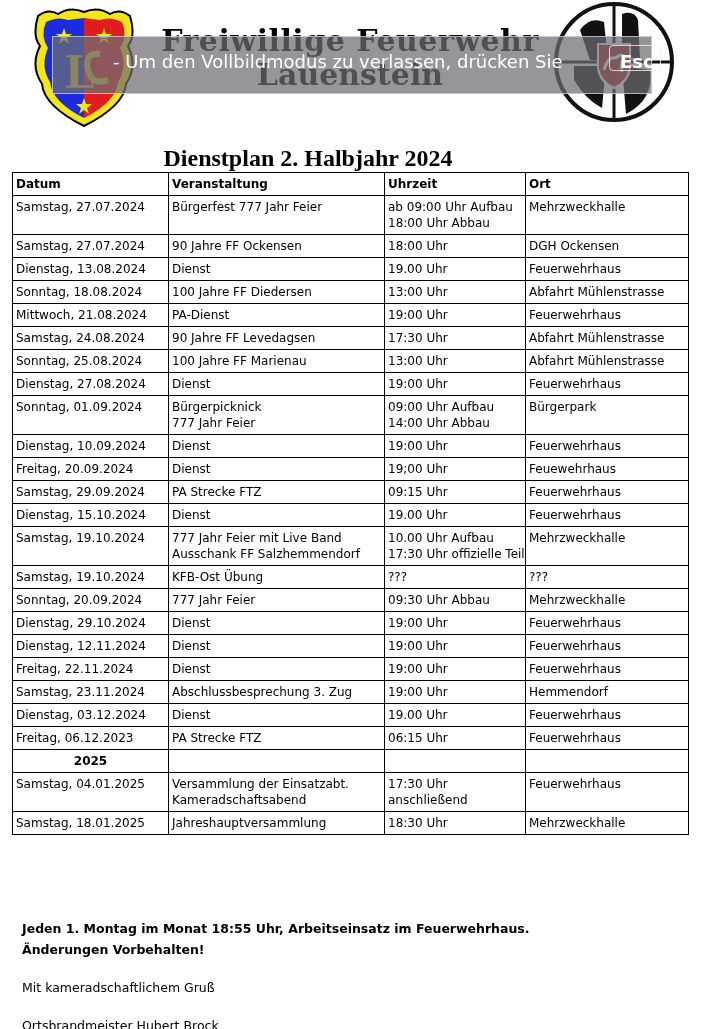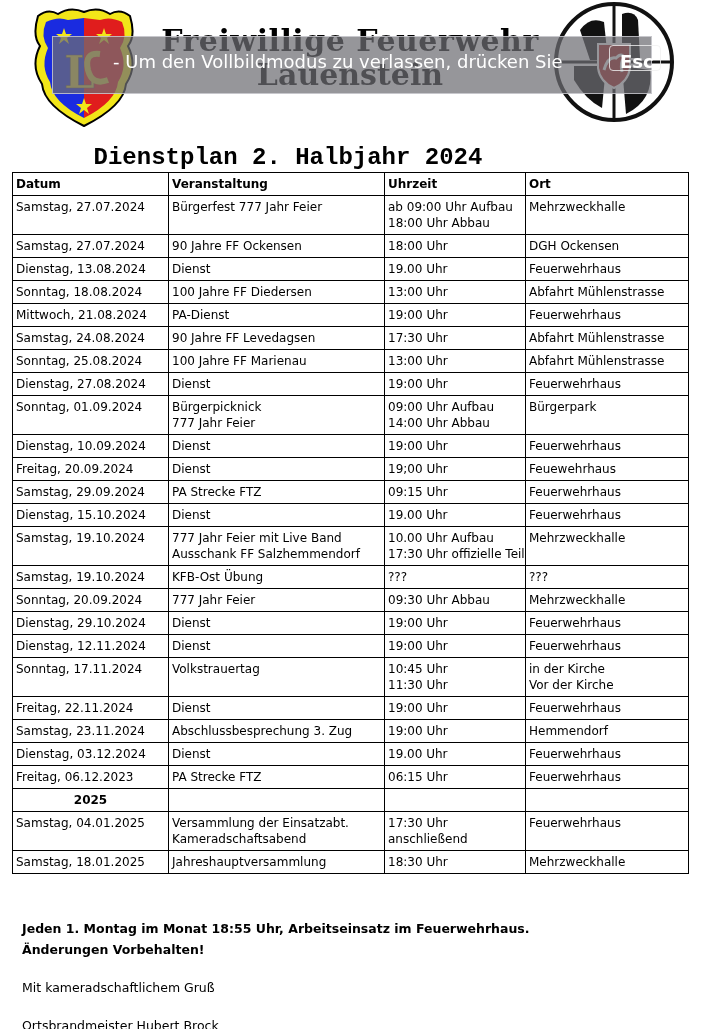--- a/index.html
+++ b/index.html
@@ -17,21 +17,21 @@
   .fs-overlay { position: absolute; left: 52px; top: 36px; width: 600px; height: 58px;
                 background: rgba(110,110,115,0.72); border: 1px solid rgba(220,220,225,0.7);
                 border-radius: 0; box-sizing: border-box; padding-left: 28px; }
   .fs-text { position: absolute; left: 60px; top: 14px; color: #fff; font-family: "DejaVu Sans", sans-serif;
              font-size: 18px; white-space: nowrap; }
   .fs-key { position: absolute; left: 548px; top: 8px; width: 52px; height: 26px; border: 1px solid rgba(240,240,240,0.8);
             border-radius: 4px; box-sizing: border-box; color: #fff; font-weight: bold;
             font-family: "DejaVu Sans", sans-serif; font-size: 18px; padding: 5px 0 0 10px; overflow: hidden; margin-left: 8px; }
 
   .doc-title { position: absolute; left: 0; top: 140px; width: 576px; text-align: center;
-               font-family: Liberation Mono, monospace; font-weight: bold; font-size: 24px; line-height: 36px; }
+               font-family: Liberation Serif, serif; font-weight: bold; font-size: 24px; line-height: 36px; padding-left: 20px; }
 
   table.plan { position: absolute; left: 12px; top: 172px; width: 676px; border-collapse: collapse;
                font-family: "DejaVu Sans", sans-serif; font-size: 12px; table-layout: fixed; }
   table.plan td, table.plan th { border: 1px solid #000; padding: 3px 3px 3px 3px; vertical-align: top;
                                  text-align: left; line-height: 16px; font-weight: normal; }
   table.plan th { font-weight: bold; height: 16px; }
   table.plan td.year { font-weight: bold; text-align: center; }
   col.c1 { width: 156px; } col.c2 { width: 216px; } col.c3 { width: 141px; } col.c4 { width: 163px; }
   .cell-line { display: block; white-space: nowrap; }
 
@@ -312,34 +312,20 @@
           <span class="cell-line">Dienst</span>
         </td>
         <td>
           <span class="cell-line">19:00 Uhr</span>
         </td>
         <td>
           <span class="cell-line">Feuerwehrhaus</span>
         </td>
       </tr>
       <tr>
-        <td>Sonntag, 17.11.2024</td>
-        <td>
-          <span class="cell-line">Volkstrauertag</span>
-        </td>
-        <td>
-          <span class="cell-line">10:45 Uhr</span>
-          <span class="cell-line">11:30 Uhr</span>
-        </td>
-        <td>
-          <span class="cell-line">in der Kirche</span>
-          <span class="cell-line">Vor der Kirche</span>
-        </td>
-      </tr>
-      <tr>
         <td>Freitag, 22.11.2024</td>
         <td>
           <span class="cell-line">Dienst</span>
         </td>
         <td>
           <span class="cell-line">19:00 Uhr</span>
         </td>
         <td>
           <span class="cell-line">Feuerwehrhaus</span>
         </td>

